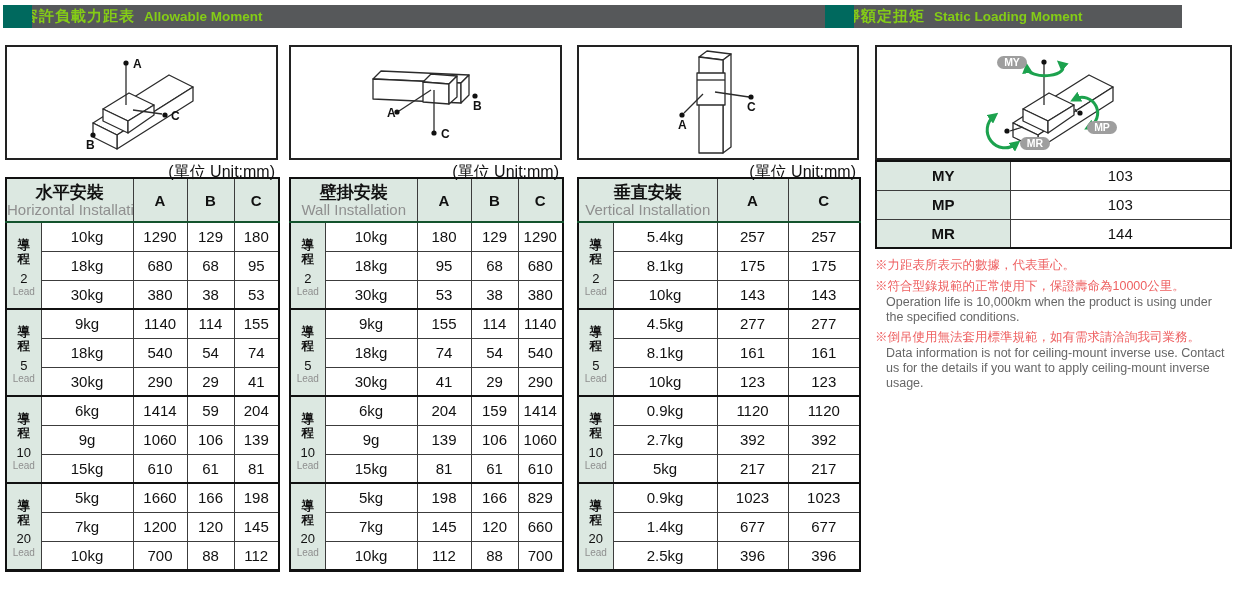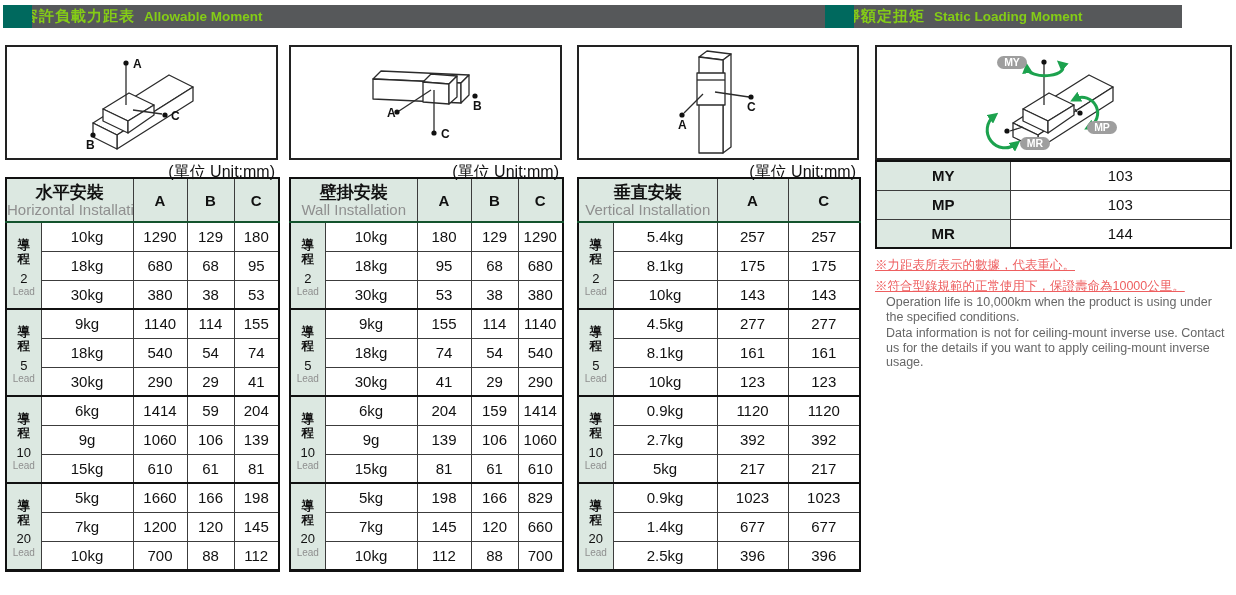--- a/index.html
+++ b/index.html
@@ -40,21 +40,21 @@
   .inst td.lead{background:var(--head-bg); vertical-align:middle; padding:2px 0;}
   .lead-zh{font-size:12.5px; font-weight:bold; line-height:1.15; width:1.05em; margin:4px auto; word-break:break-all;}
   .lead-num{font-size:13px; line-height:1.2;}
   .lead-en{font-size:10px; color:var(--subg); line-height:1.1;}
 
   .stat{border:2px solid #111;}
   .stat td{border:1px solid #3c3c3c; height:29px; text-align:center; font-size:15px; background:#fff;}
   .stat td.k{background:var(--head-bg); font-weight:bold;}
 
   .notes{margin-top:9px; width:357px;}
-  .note-zh{color:var(--red); font-size:12.5px; margin-top:5px; line-height:1.25;text-decoration:underline;}
+  .note-zh{color:var(--red); font-size:12.5px; margin-top:5px; line-height:1.25;}
   .note-en{color:var(--noteg); font-size:12.5px; margin-left:11px; margin-top:1px; line-height:1.18;}
 
   .diag{display:block;}
   .diag .ln{stroke:#2b2b2b; stroke-width:1.3; fill:none; stroke-linejoin:round;}
   .diag .face{stroke:#2b2b2b; stroke-width:1.3; fill:#fff; stroke-linejoin:round;}
   .diag .dot{fill:#111; stroke:none;}
   .diag text{font-family:"Liberation Sans",sans-serif; font-size:12px; font-weight:bold; fill:#111;}
   .diag .garc{stroke:var(--green); stroke-width:3; fill:none;}
   .diag .pill{fill:var(--pill); stroke:none;}
   .diag .pill-t{fill:#fff; font-size:10.5px; text-anchor:middle;}
@@ -514,17 +514,18 @@
         <tr>
           <td class="k">MR</td>
           <td>144</td>
         </tr>
       </tbody>
     </table>
     <div class="notes">
       <div class="note-zh">※力距表所表示的數據，代表重心。</div>
       <div class="note-zh">※符合型錄規範的正常使用下，保證壽命為10000公里。</div>
       <div class="note-en">Operation life is 10,000km when the product is using under the specified conditions.</div>
+      <div class="note-zh">※倒吊使用無法套用標準規範，如有需求請洽詢我司業務。</div>
       <div class="note-en">Data information is not for ceiling-mount inverse use. Contact us for the details if you want to apply ceiling-mount inverse usage.</div>
     </div>
   </div>
 
 </div>
 
 </body></html>

